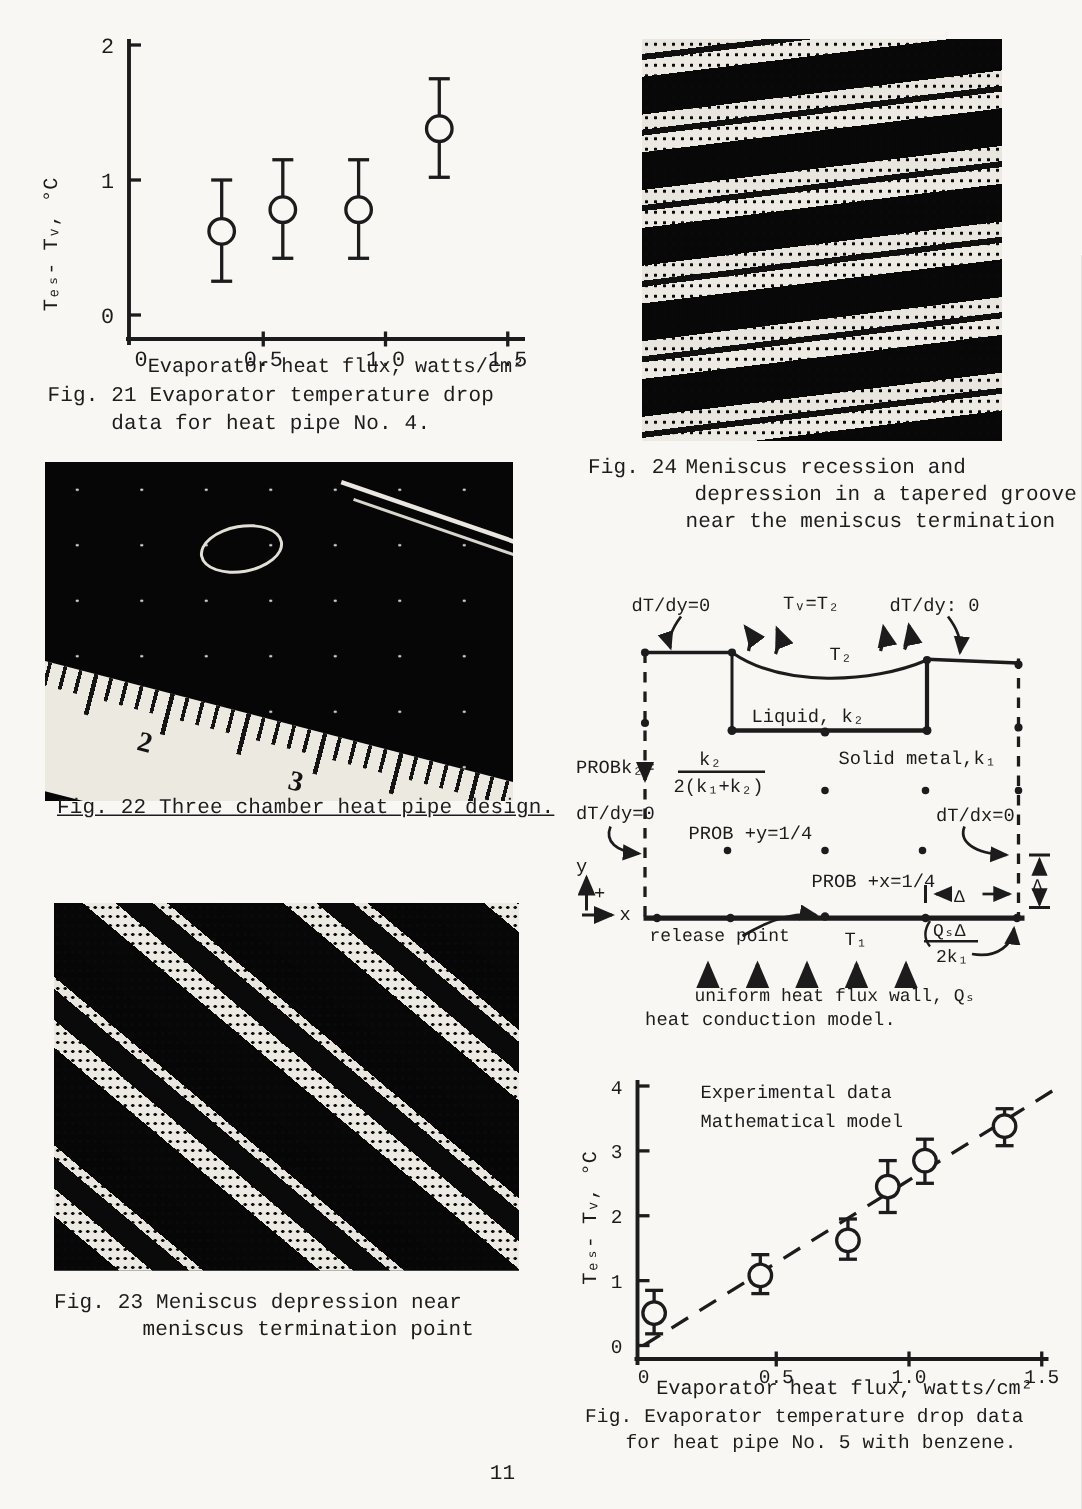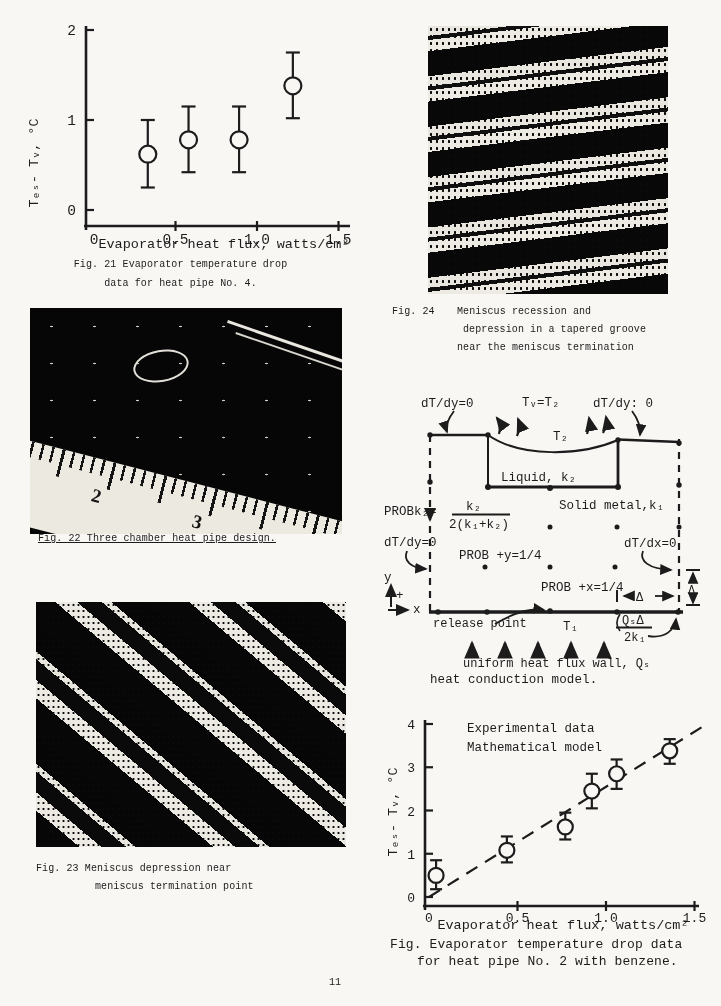--- a/index.html
+++ b/index.html
@@ -1,21 +1,21 @@
 <!DOCTYPE html>
 <html><head>
 <meta charset="utf-8">
 <style>
   html,body{margin:0;padding:0;background:#d8d6d2;}
   .page{position:relative;width:721px;height:1006px;background:#f8f7f4;overflow:hidden;
         font-family:"Liberation Mono","DejaVu Sans Mono","DejaVu Sans",monospace;color:#1c1c1c;}
   .abs{position:absolute;}
   svg{overflow:visible;}
   svg text{fill:#1c1c1c;font-family:"Liberation Mono","DejaVu Sans Mono","DejaVu Sans",monospace;}
-  .caption{position:absolute;font-size:10px;line-height:18px;letter-spacing:0.1px;white-space:nowrap;}
+  .caption{position:absolute;font-size:14px;line-height:18px;letter-spacing:0.1px;white-space:nowrap;}
   .caption.center{text-align:center;white-space:normal;}
   
   .photo{position:absolute;overflow:hidden;background:#060606;}
   .photo24{background-color:#0a0a0a;
     background-image:
       radial-gradient(circle,#0a0a0a 1.1px, transparent 1.3px),
       repeating-linear-gradient(173deg,#e9e6df 0 10px,#101010 10px 14px,#eceae3 14px 25px,#080808 25px 50px);
     background-size:6px 7px,auto;}
   .photo23{background-color:#070707;
     background-image:
@@ -256,17 +256,17 @@
       <line x1="277.72" y1="49.78999999999999" x2="289.72" y2="49.78999999999999" stroke="#1c1c1c" stroke-width="2.2"></line>
       <line x1="277.72" y1="25.137500000000017" x2="289.72" y2="25.137500000000017" stroke="#1c1c1c" stroke-width="2.2"></line>
       <circle cx="283.72" cy="36.815" r="7.5" fill="#f8f7f4" stroke="#1c1c1c" stroke-width="2.2"></circle>
       <text x="177" y="215" text-anchor="middle" font-size="13.5">Evaporator heat flux, watts/cm²</text>
       <text x="11" y="98" text-anchor="middle" font-size="13.5" transform="rotate(-90 11 98)">Tₑₛ- Tᵥ, °C</text>
       <text x="81" y="18" font-size="12.5">Experimental data</text>
       <text x="81" y="37" font-size="12.5">Mathematical model</text>
     </svg>
   <div class="caption" style="left:390px;top:936px;font-size:13px;line-height:17px;">
     <div>Fig. Evaporator temperature drop data</div>
-    <div style="margin-left:27px;">for heat pipe No. 2 with benzene.</div>
+    <div style="margin-left:27px;">for heat pipe No. 5 with benzene.</div>
   </div>
 
   <div class="caption" style="left:0;top:974px;width:670px;text-align:center;">11</div>
 </div>
 
 </body></html>

